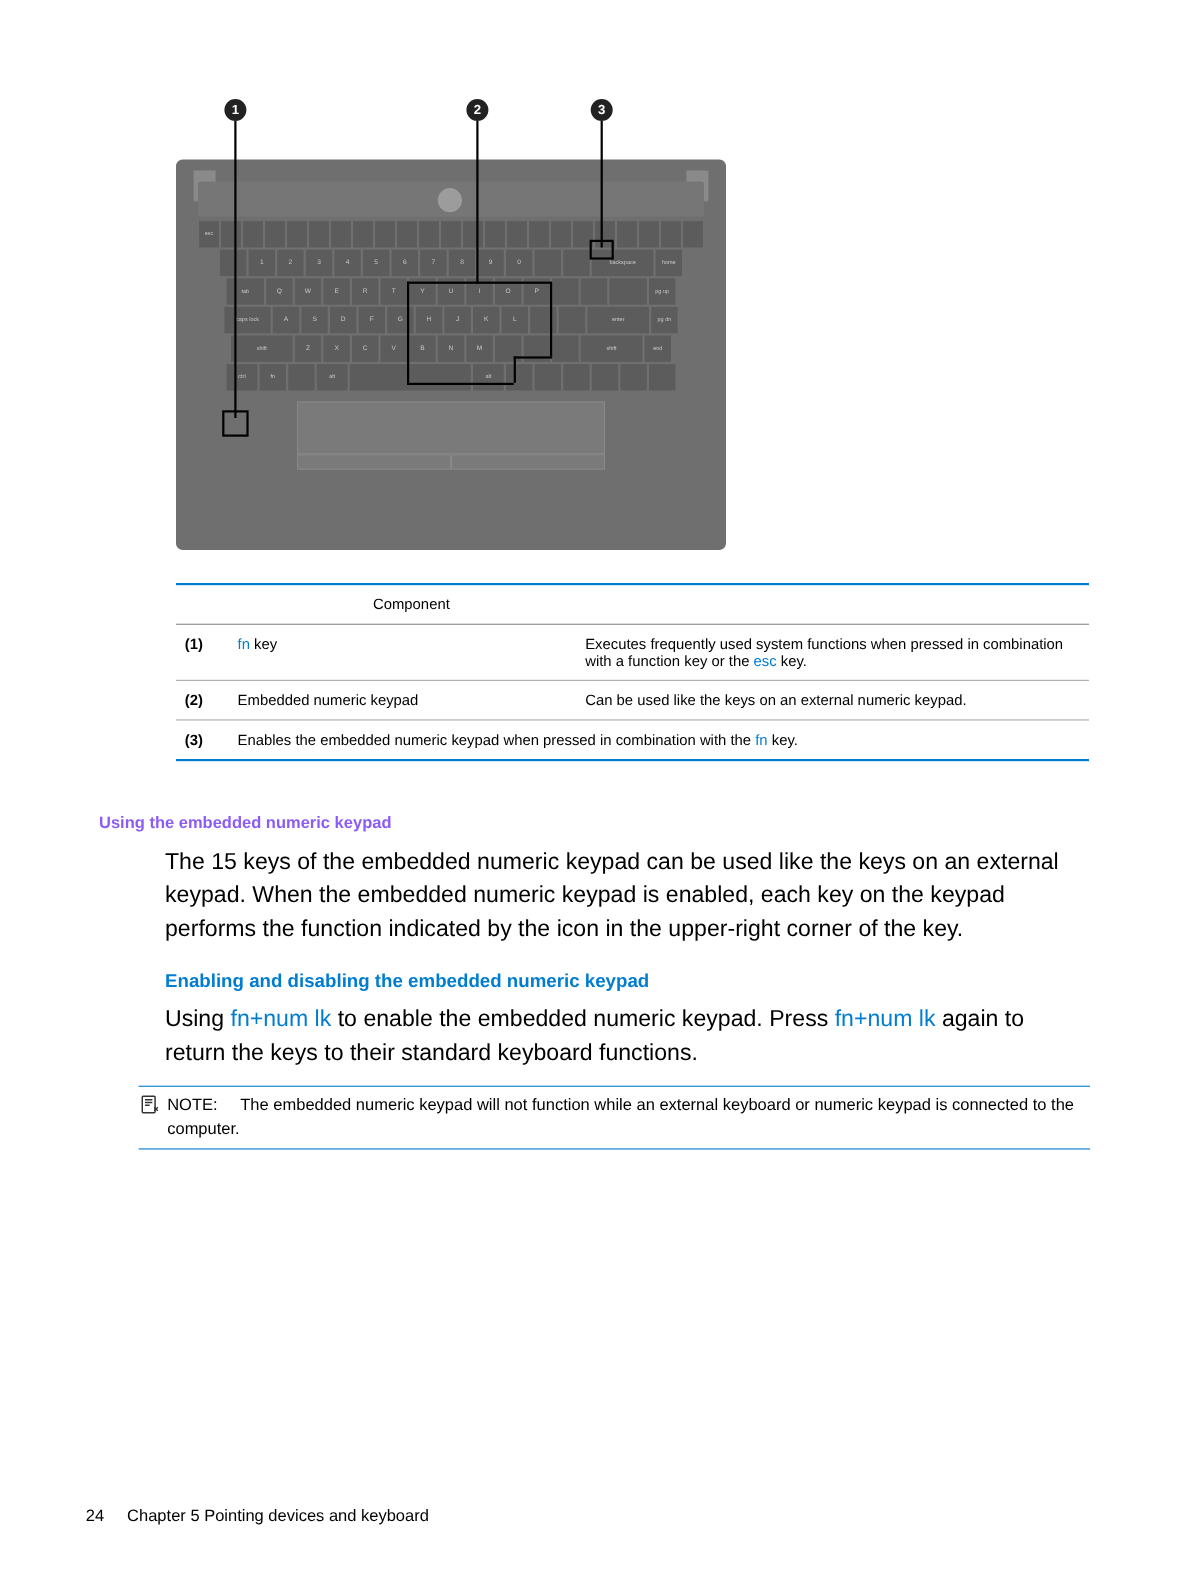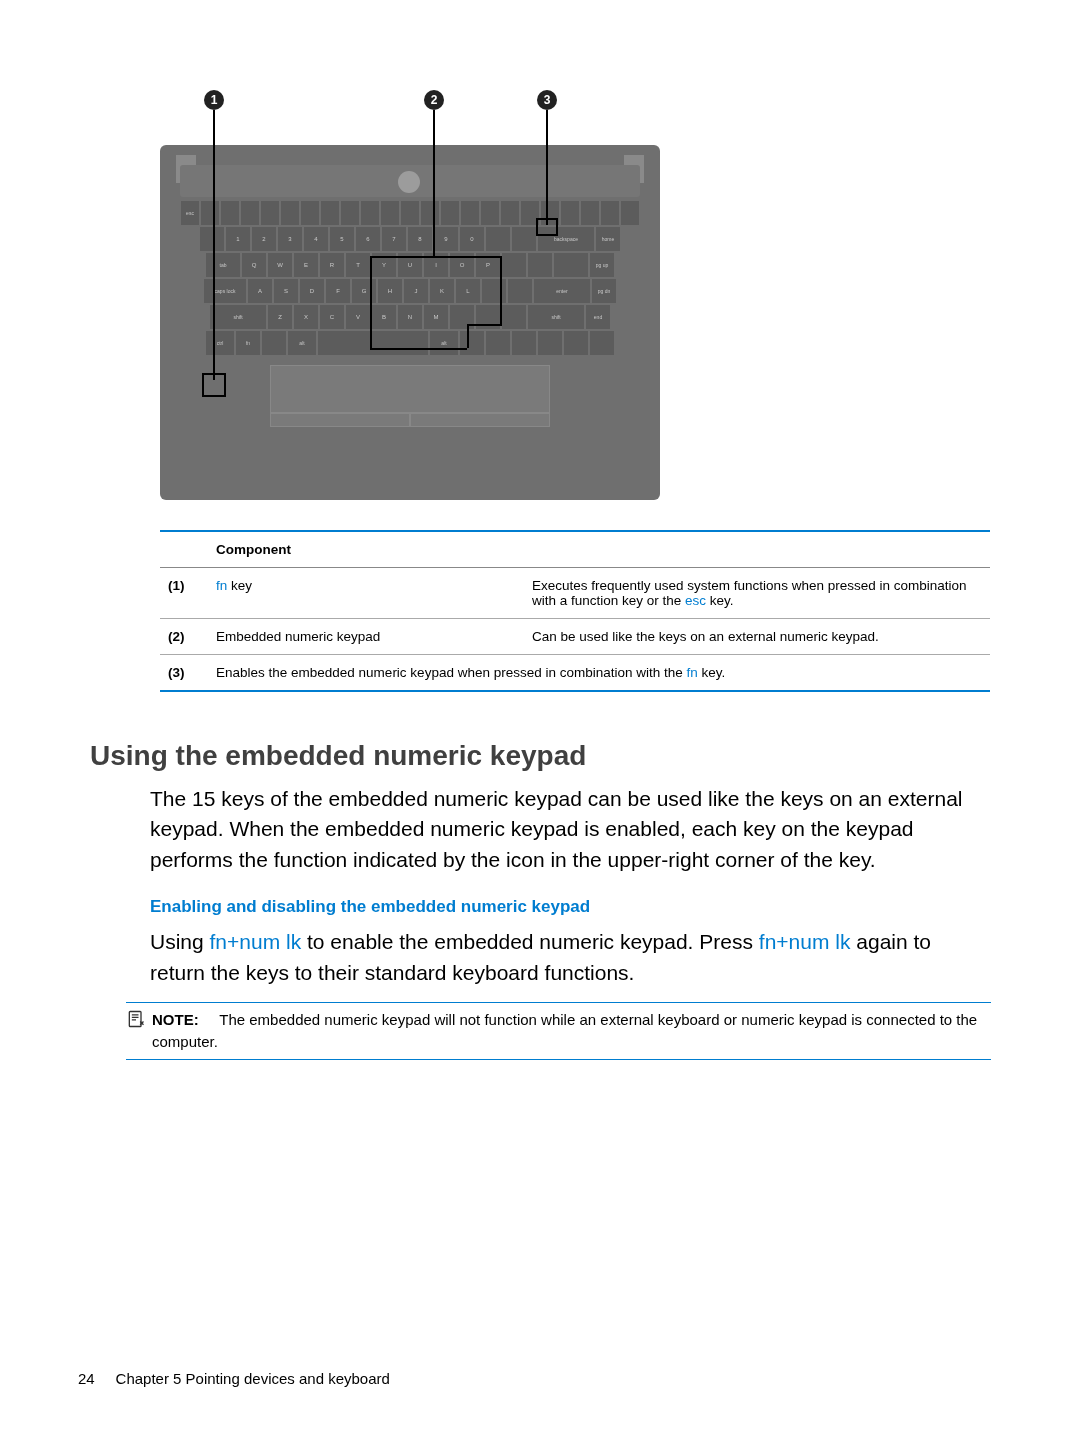--- a/index.html
+++ b/index.html
@@ -130,38 +130,39 @@
 
   
   .component-table {
     margin-left: 70px;
     width: 830px;
     border-top: 2px solid #007dd0;
     font-size: 13.5px;
   }
   .ctbl-head {
     display: flex;
-    font-weight: bold;
+    font-weight: normal;
     padding: 10px 8px;
     border-bottom: 1px solid #888;
+    text-align: center;
   }
   .ctbl-row {
     display: flex;
     padding: 10px 8px;
     border-bottom: 1px solid #aaa;
   }
   .ctbl-row:last-child { border-bottom: 2px solid #007dd0; }
   .col-num { width: 48px; font-weight: bold; }
   .col-comp { width: 316px; }
   .col-desc { flex: 1; }
   .link { color: #007dd0; }
 
   h2.section {
-    color: #404040;
-    font-size: 28px;
+    color: #8b5cf6;
+    font-size: 15px;
     font-weight: bold;
     margin: 48px 0 12px 0;
   }
   h3.subsection {
     color: #007dd0;
     font-size: 17px;
     font-weight: bold;
     margin: 22px 0 10px 60px;
   }
   p.body {
@@ -180,21 +181,21 @@
     gap: 6px;
     font-size: 15px;
     line-height: 1.45;
   }
   .note-icon {
     width: 20px;
     flex: 0 0 20px;
     color: #333;
   }
   .note-icon svg { width: 20px; height: 20px; }
-  .note-label { font-weight: bold; }
+  .note-label { font-weight: normal; }
 
   .footer {
     position: absolute;
     bottom: 50px;
     left: 78px;
     font-size: 15px;
   }
 </style>
 </head>
 <body>

